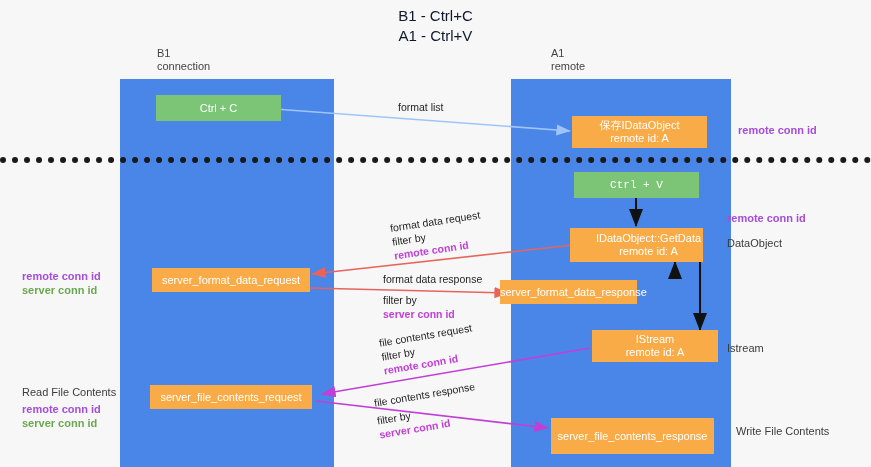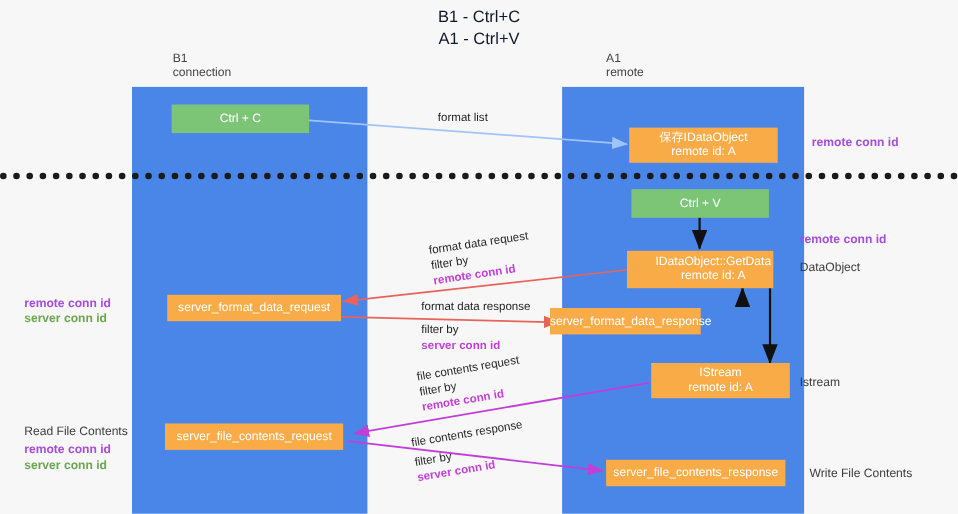--- a/index.html
+++ b/index.html
@@ -118,21 +118,21 @@
 
   <div class="box green" style="left:156px;top:95px;width:125px;height:26px;">
     <span>Ctrl + C</span>
   </div>
 
   <div class="box orange" style="left:572px;top:116px;width:135px;height:32px;">
     <span>保存IDataObject</span>
     <span>remote id: A</span>
   </div>
 
-  <div class="box green" style="left:574px;top:172px;width:125px;height:26px;">
+  <div class="box green" style="left:574px;top:172px;width:125px;height:26px;font-family:Liberation Mono, monospace;">
     <span>Ctrl + V</span>
   </div>
 
   <div class="box orange" style="left:570px;top:228px;width:133px;height:34px;padding-left:24px;">
     <span>IDataObject::GetData</span>
     <span>remote id: A</span>
   </div>
 
   <div class="box orange" style="left:152px;top:268px;width:158px;height:24px;">
     <span>server_format_data_request</span>
@@ -144,21 +144,21 @@
 
   <div class="box orange" style="left:592px;top:330px;width:126px;height:32px;">
     <span>IStream</span>
     <span>remote id: A</span>
   </div>
 
   <div class="box orange" style="left:150px;top:385px;width:162px;height:24px;">
     <span>server_file_contents_request</span>
   </div>
 
-  <div class="box orange" style="left:551px;top:418px;width:163px;height:24px;">
+  <div class="box orange" style="left:551px;top:418px;width:163px;height:36px;">
     <span>server_file_contents_response</span>
   </div>
 
   <div class="arrowlabel" style="left:398px;top:100px;">
     <span>format list</span>
   </div>
 
   <div class="arrowlabel rot-a" style="left:389px;top:221px;">
     <span>format data request</span>
     <span>

